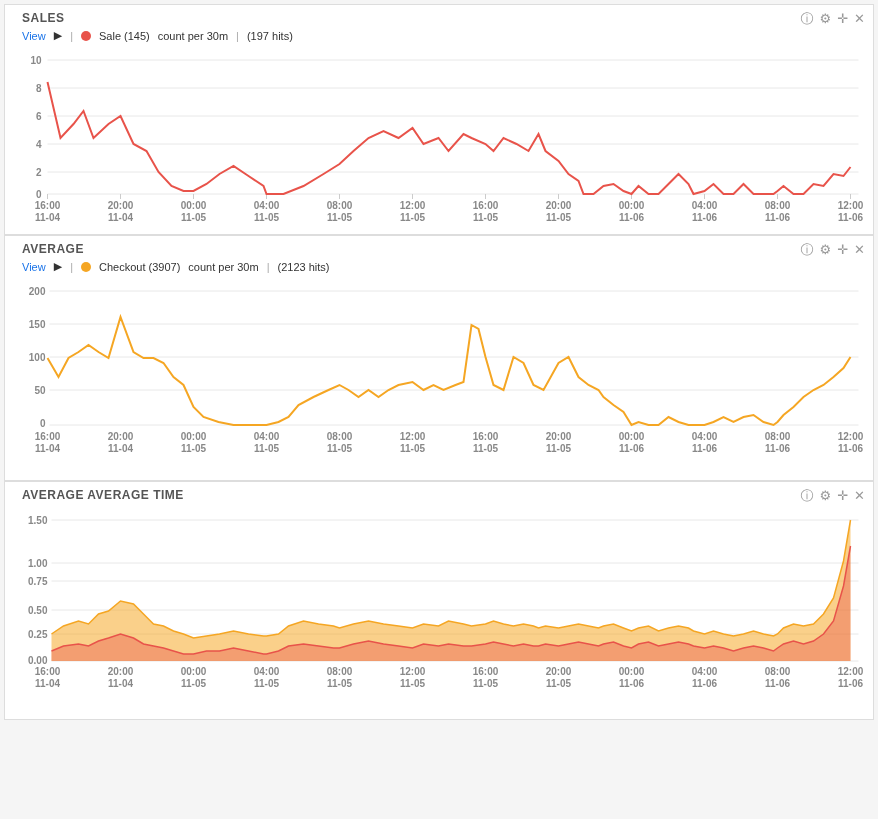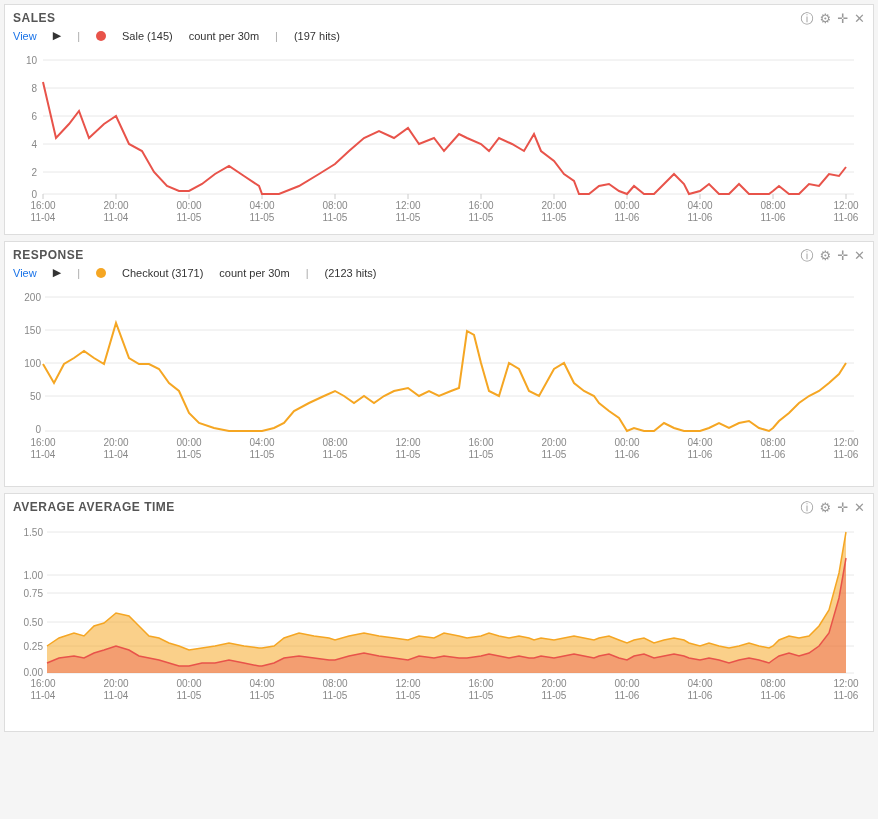--- a/index.html
+++ b/index.html
@@ -6,22 +6,22 @@
     body {
       background: #f5f5f5;
       font-family: Arial, sans-serif;
       font-size: 12px;
       color: #333;
       padding: 4px;
     }
     .panel {
       background: #fff;
       border: 1px solid #ddd;
-      margin-bottom: 6px;
-      padding: 6px 8px 8px 8px;
+      margin-bottom: 0;
+      padding: 6px 8px 8px 17px;
     }
     .panel-header {
       display: flex;
       align-items: center;
       justify-content: space-between;
       margin-bottom: 4px;
     }
     .panel-title {
       font-size: 12px;
       font-weight: bold;
@@ -35,39 +35,40 @@
     }
     .panel-icon {
       color: #999;
       cursor: pointer;
       font-size: 13px;
       line-height: 1;
     }
     .legend-row {
       display: flex;
       align-items: center;
-      gap: 16px;
+      gap: 8px;
       margin-bottom: 4px;
       font-size: 11px;
     }
     .legend-view {
       color: #1a73e8;
       cursor: pointer;
       text-decoration: none;
     }
     .legend-sep { color: #aaa; }
     .legend-dot {
       width: 10px; height: 10px;
       border-radius: 50%;
       display: inline-block;
     }
     .legend-label { color: #333; }
     .chart-container {
       position: relative;
       width: 100%;
+      font-weight: bold;
     }
     svg.chart {
       width: 100%;
       display: block;
     }
     .axis-label {
       font-size: 10px;
       fill: #888;
     }
     .grid-line {
@@ -234,34 +235,34 @@
           810,128
           820,130
           827,121
         "></polyline>
     </svg>
   </div>
 </div>
 
 <div class="panel">
   <div class="panel-header">
-    <span class="panel-title">RESPONSE</span>
+    <span class="panel-title">AVERAGE</span>
     <div class="panel-icons">
       <span class="panel-icon">ⓘ</span>
       <span class="panel-icon">⚙</span>
       <span class="panel-icon">✛</span>
       <span class="panel-icon">✕</span>
     </div>
   </div>
   <div class="legend-row">
     <a class="legend-view">View</a>
     <span>▶</span>
     <span class="legend-sep">|</span>
     <span class="legend-dot" style="background:#f5a623;"></span>
-    <span class="legend-label">Checkout (3171)</span>
+    <span class="legend-label">Checkout (3907)</span>
     <span class="legend-label">count per 30m</span>
     <span class="legend-sep">|</span>
     <span class="legend-label">(2123 hits)</span>
   </div>
   <div class="chart-container">
     <svg class="chart" viewBox="0 0 840 195" height="195">
 
       <text x="22" y="18" class="axis-label" text-anchor="end">200</text>
       <text x="22" y="51" class="axis-label" text-anchor="end">150</text>
       <text x="22" y="84" class="axis-label" text-anchor="end">100</text>

